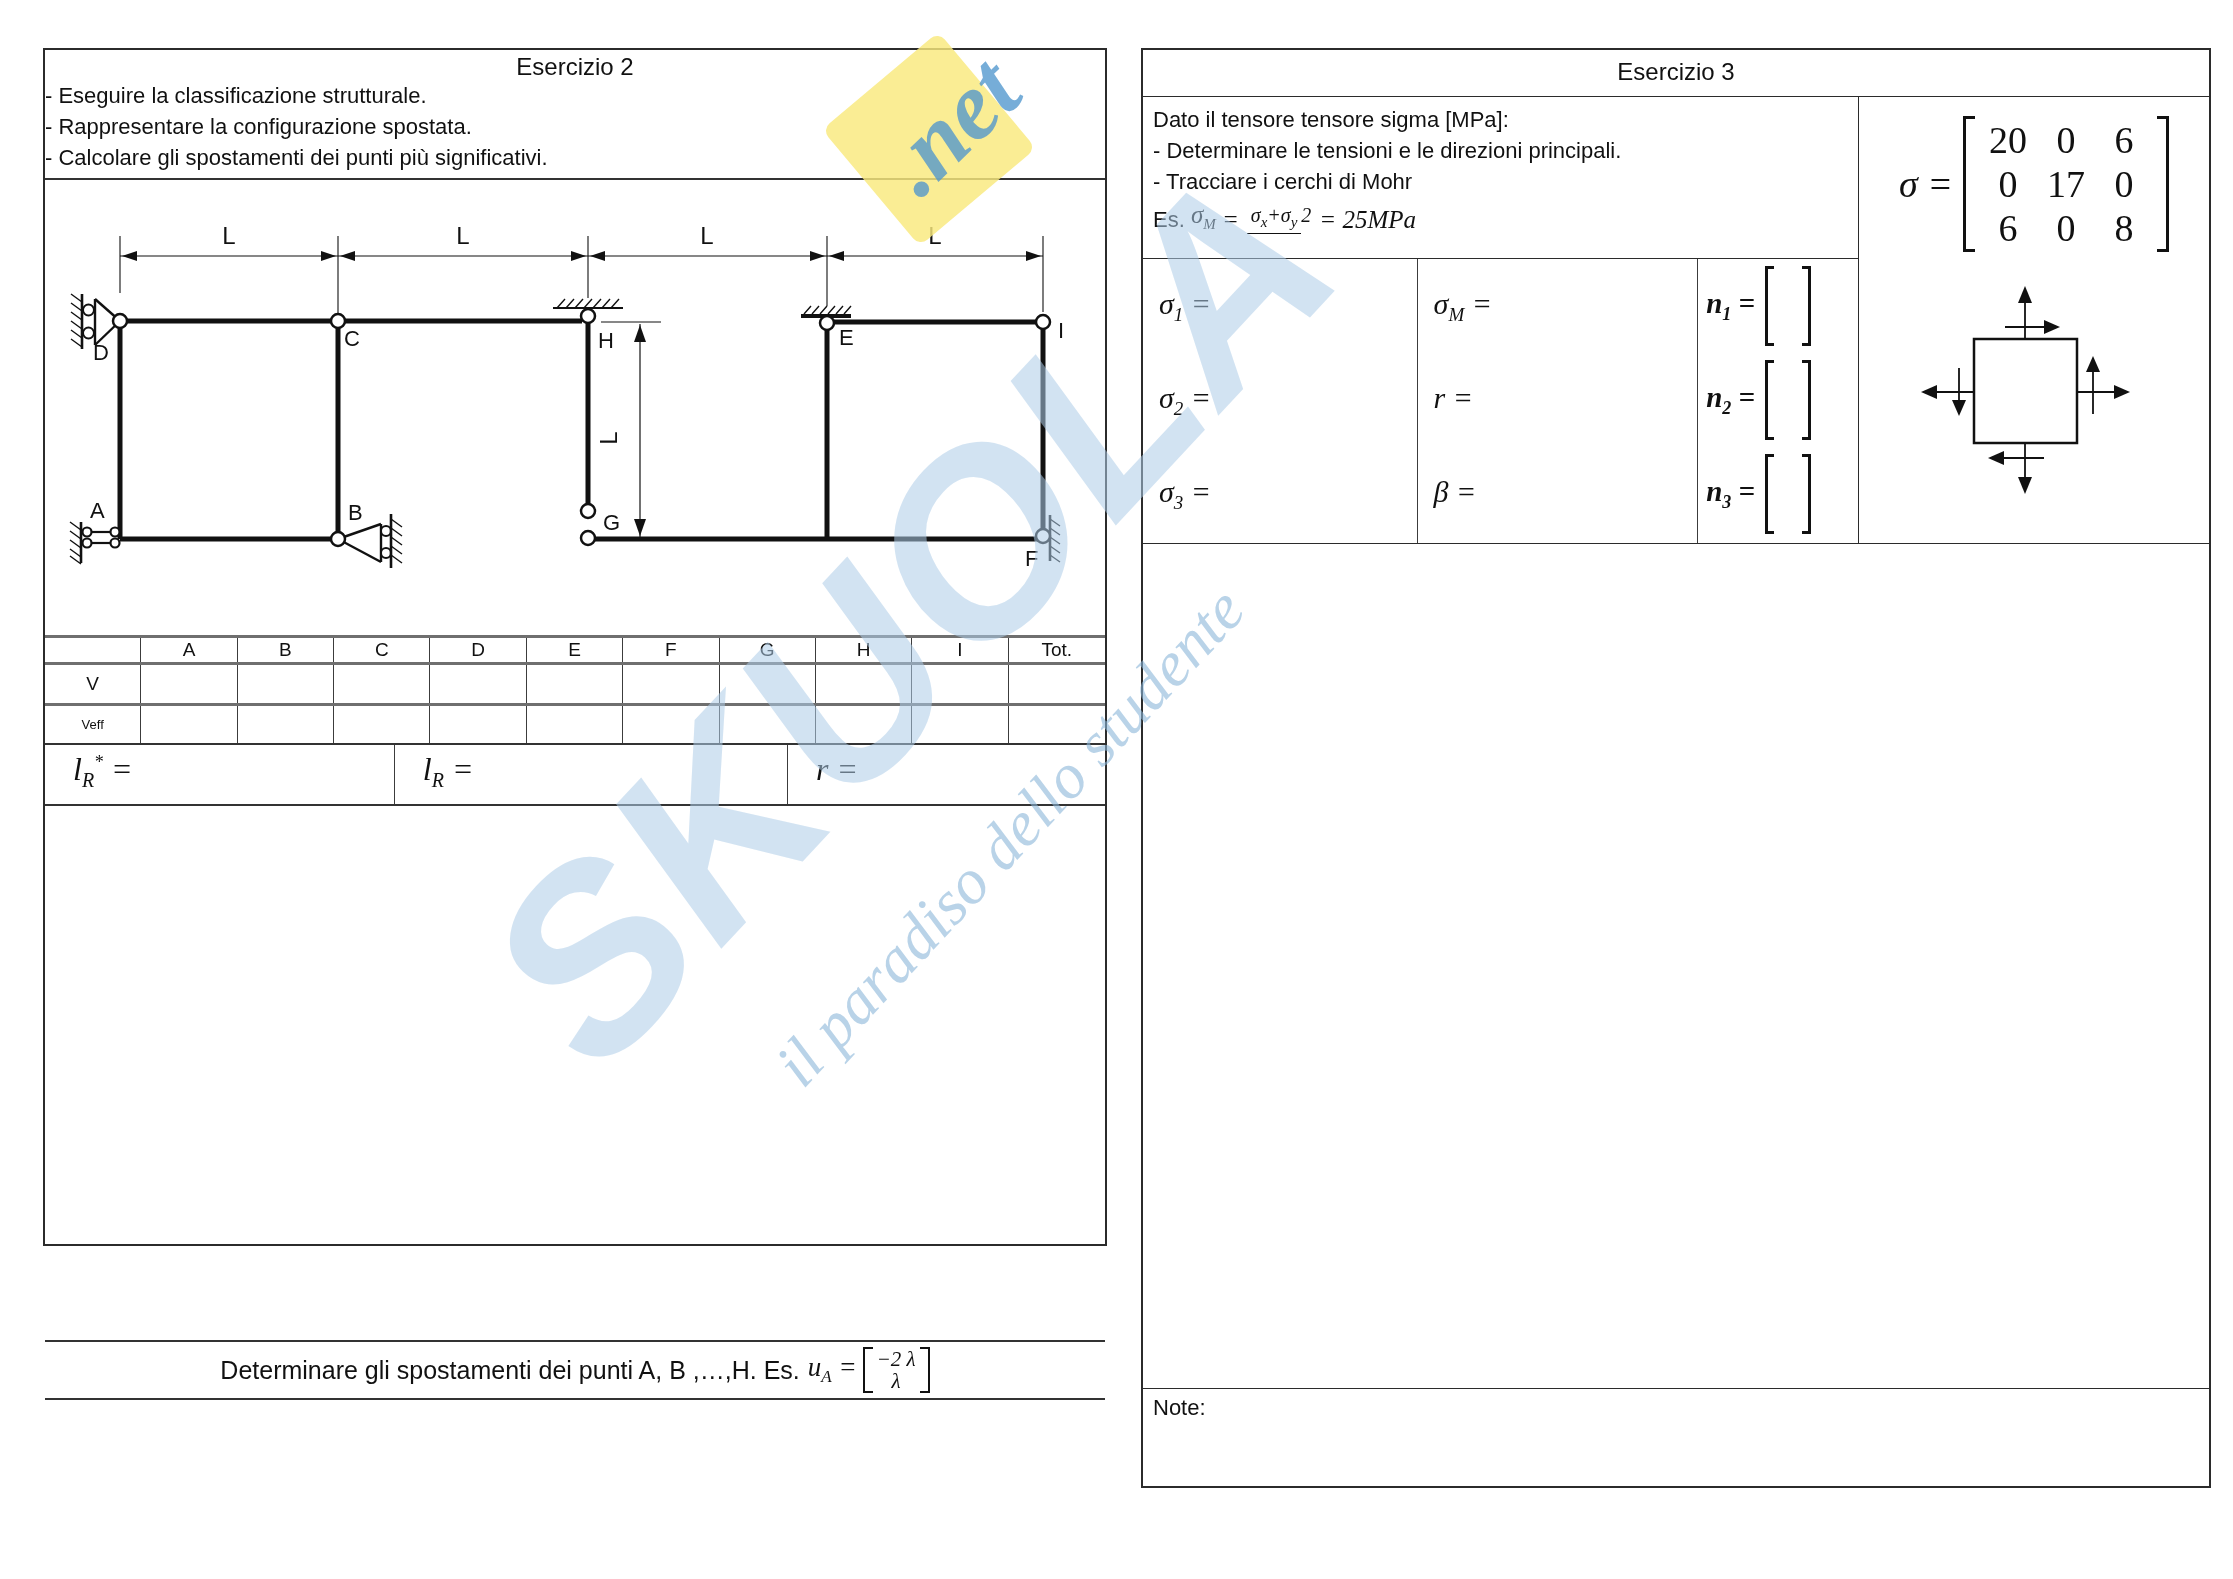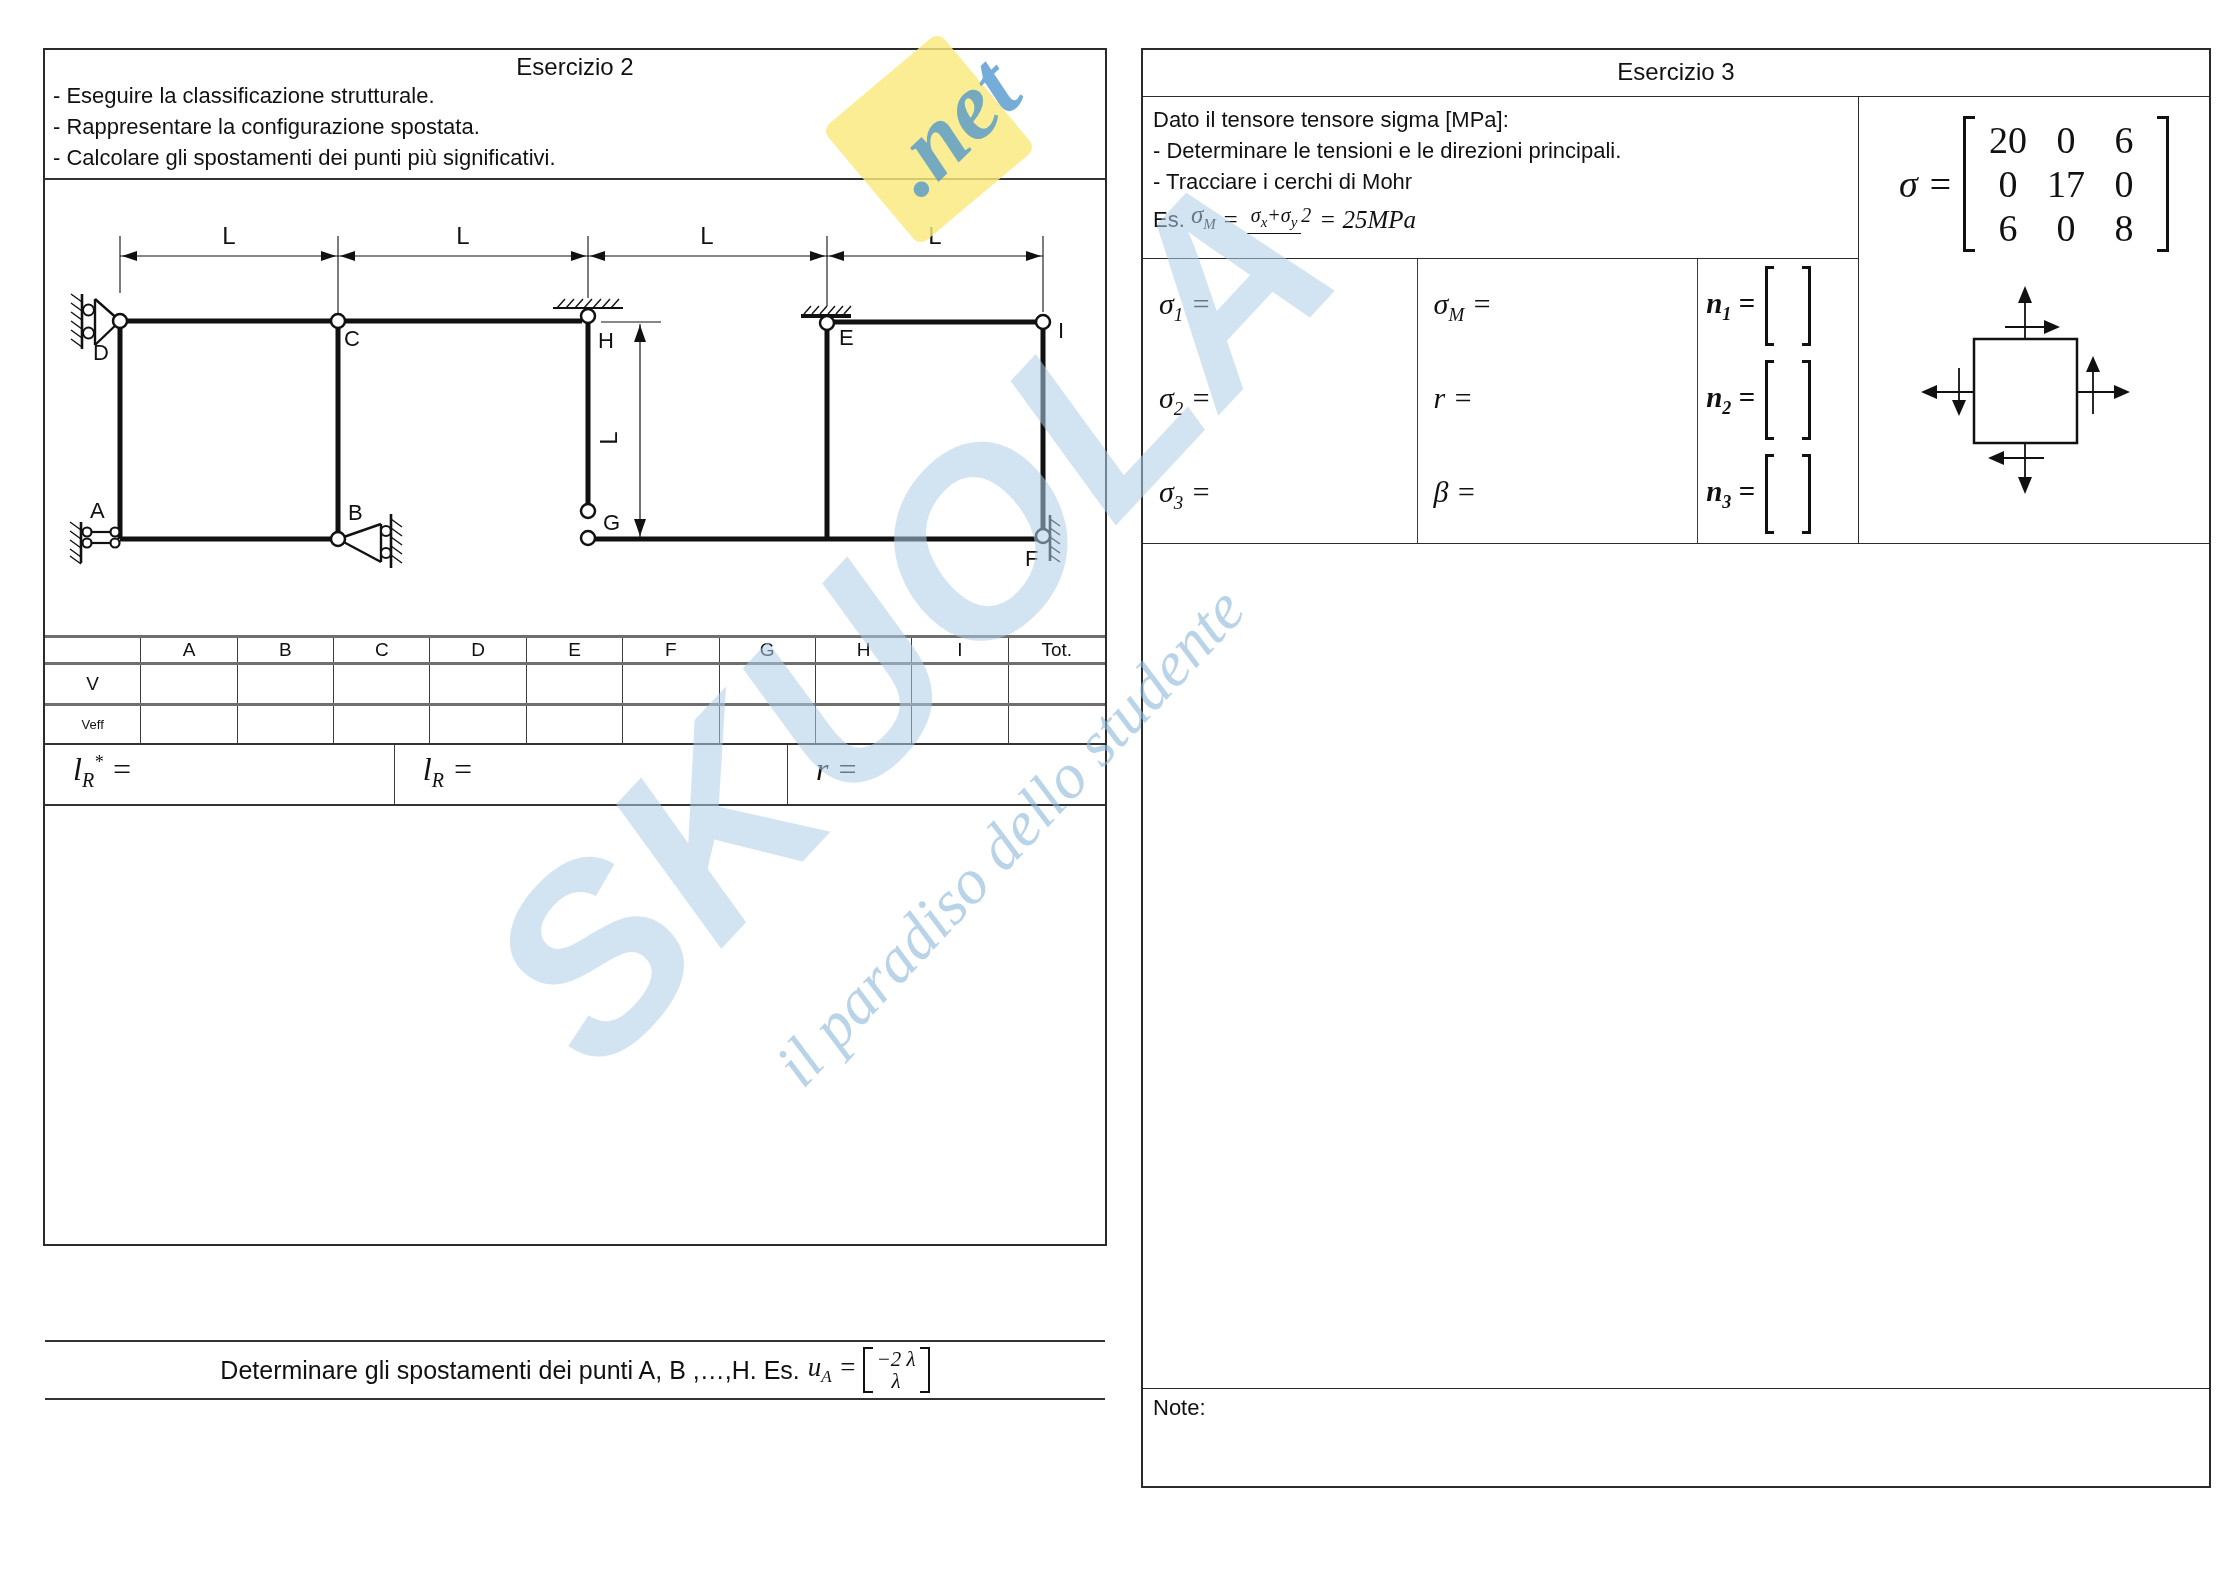--- a/index.html
+++ b/index.html
@@ -5,21 +5,21 @@
   html,body{margin:0;padding:0;background:#e8e8e8;}
   .page{position:relative;width:2233px;height:1579px;background:#ffffff;overflow:hidden;
         font-family:"Liberation Sans",sans-serif;color:#111;}
   .panel{position:absolute;border:2.5px solid #2b2b2b;box-sizing:border-box;background:transparent;}
   #p-left{left:43px;top:48px;width:1064px;height:1198px;}
   #p-right{left:1141px;top:48px;width:1070px;height:1440px;}
 
   
   .ex2-head{position:absolute;left:0;top:0;right:0;height:128px;border-bottom:2px solid #333;}
   .ex2-title{position:absolute;left:0;right:0;top:3px;text-align:center;font-size:24px;}
-  .ex2-bullets{position:absolute;left:8px;top:30px;font-size:22px;line-height:31px;}
+  .ex2-bullets{position:absolute;left:0;top:30px;font-size:22px;line-height:31px;}
   .diagram{position:absolute;left:0px;top:128px;}
   .vtable{position:absolute;left:0;top:585px;right:0;}
   .vt-row{display:grid;grid-template-columns:repeat(11,1fr);}
   .vt-row > div{border-right:1.5px solid #3c3c3c;text-align:center;box-sizing:border-box;}
   .vt-row > div:last-child{border-right:none;}
   .vt-head{border-top:3px solid #6f6f6f;border-bottom:3px solid #6f6f6f;height:24px;font-size:19px;line-height:23px;}
   .vt-v{height:38px;border-bottom:3px solid #6f6f6f;font-size:19px;line-height:38px;}
   .vt-veff{height:37px;border-bottom:2px solid #333;font-size:13px;line-height:37px;}
   .frow{display:grid;grid-template-columns:33% 37.1% 29.9%;height:59px;border-bottom:2px solid #333;}
   .frow > div{border-right:1.5px solid #3c3c3c;box-sizing:border-box;padding:6px 0 0 28px;}

